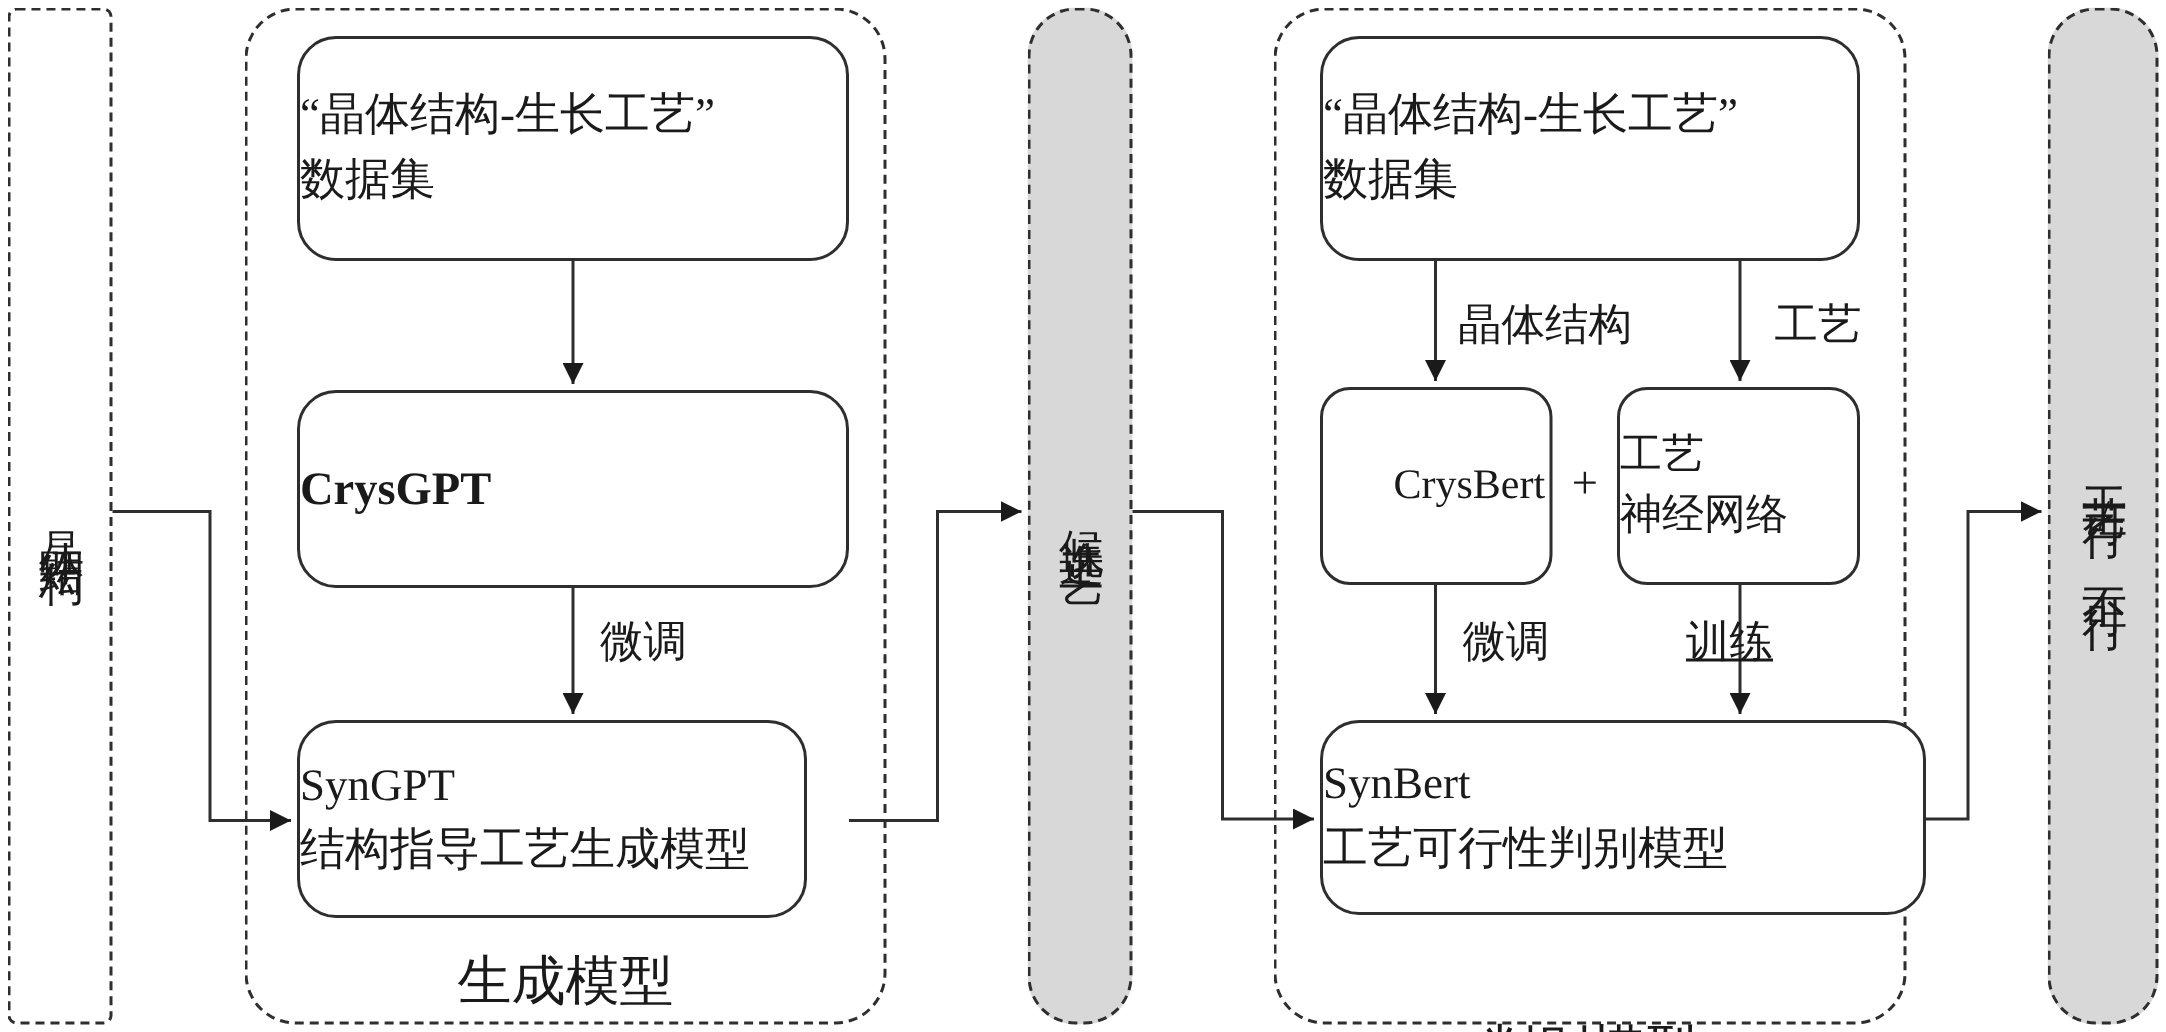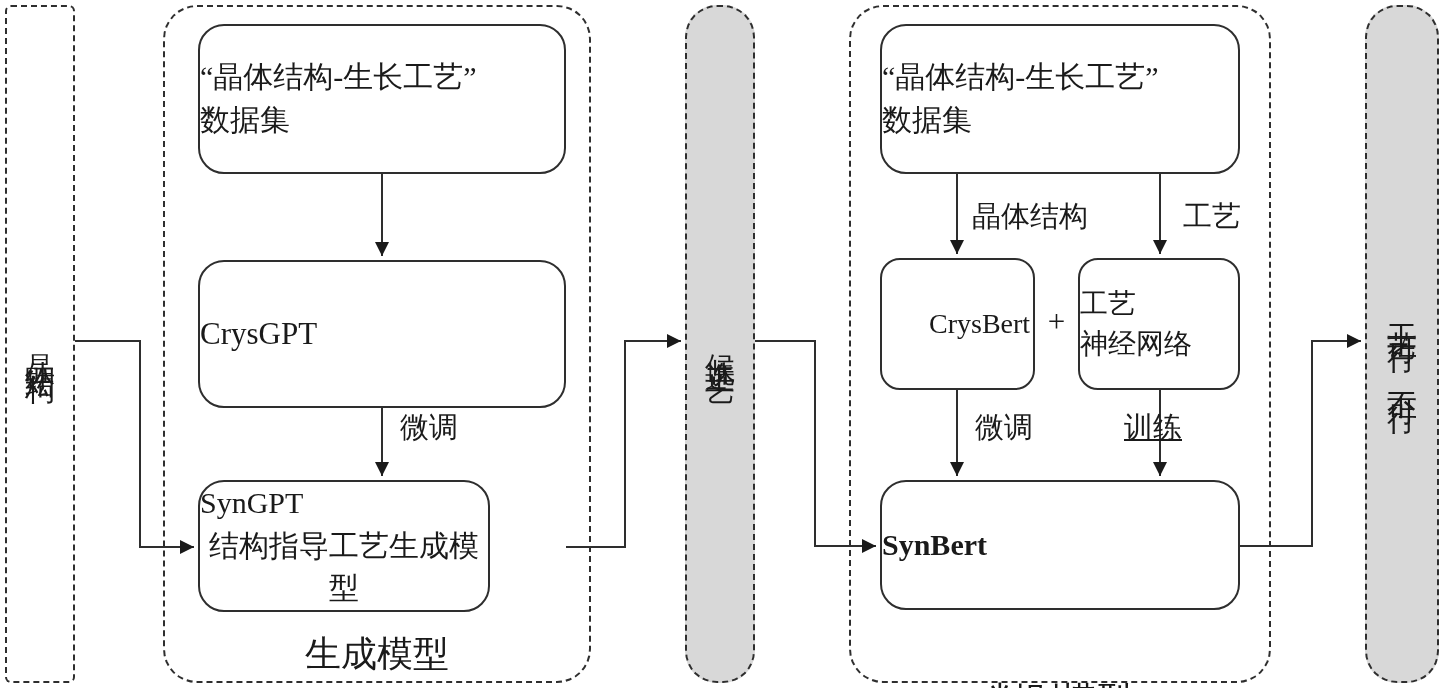--- a/index.html
+++ b/index.html
@@ -73,27 +73,27 @@
     <span class="vtext">晶体结构</span>
   </div>
 
   <div class="panel container" style="left:163px;top:5px;width:428px;height:678px;"></div>
 
   <div class="node" style="left:198px;top:24px;width:368px;height:150px;">
     <span>“晶体结构-生长工艺”</span>
     <span>数据集</span>
   </div>
 
-  <div class="node" style="left:198px;top:260px;width:368px;height:148px;font-size:31px;">
+  <div class="node" style="left:198px;top:260px;width:368px;height:132px;font-size:31px;font-weight:bold;">
     <span>CrysGPT</span>
   </div>
 
   <div class="lbl" style="left:400px;top:408px;">微调</div>
 
-  <div class="node" style="left:198px;top:480px;width:292px;height:132px;">
+  <div class="node" style="left:198px;top:480px;width:340px;height:132px;">
     <span>SynGPT</span>
     <span>结构指导工艺生成模型</span>
   </div>
 
   <div class="bottom-label" style="left:163px;top:630px;width:428px;">生成模型</div>
 
   <div class="panel bar bar-gray" style="left:685px;top:5px;width:70px;height:678px;">
     <span class="vtext">候选工艺</span>
   </div>
 
@@ -114,22 +114,23 @@
   <div class="plus" style="left:1035px;top:304px;width:43px;">+</div>
 
   <div class="node node-sm" style="left:1078px;top:258px;width:162px;height:132px;">
     <span>工艺</span>
     <span>神经网络</span>
   </div>
 
   <div class="lbl" style="left:975px;top:408px;">微调</div>
   <div class="lbl" style="left:1124px;top:408px;text-decoration:underline;">训练</div>
 
-  <div class="node" style="left:880px;top:480px;width:360px;height:130px;font-weight:bold;">
+  <div class="node" style="left:880px;top:480px;width:404px;height:130px;">
     <span>SynBert</span>
+    <span>工艺可行性判别模型</span>
   </div>
 
   <div class="bottom-label" style="left:849px;top:630px;width:422px;margin-top:46px;">判别模型</div>
 
   <div class="panel bar bar-gray" style="left:1365px;top:5px;width:74px;height:678px;">
     <span class="vtext">工艺可行/不可行</span>
   </div>
 
 </div>
 

